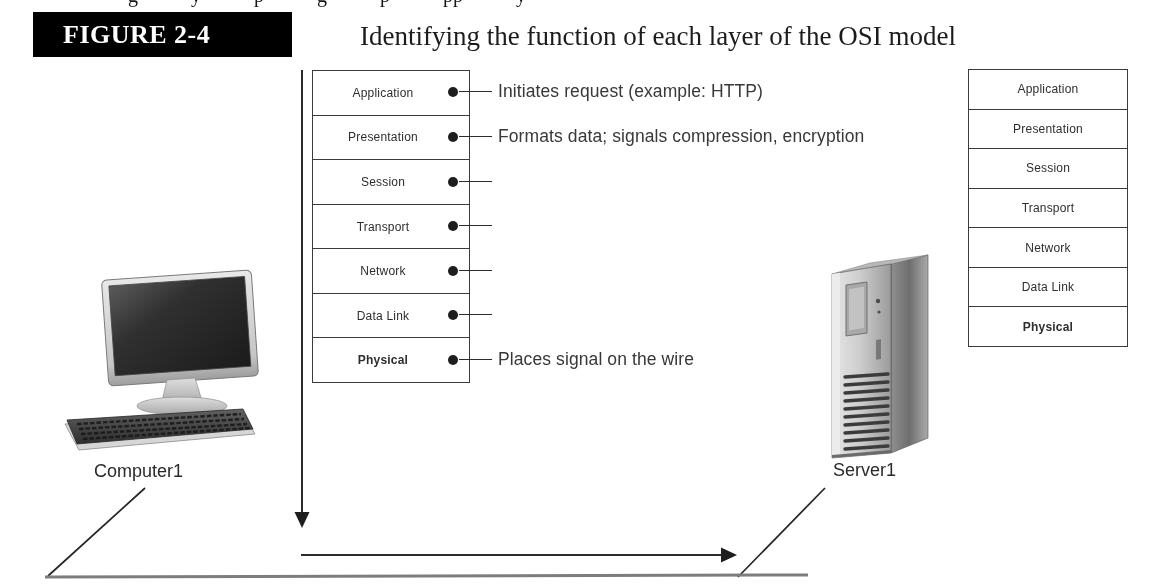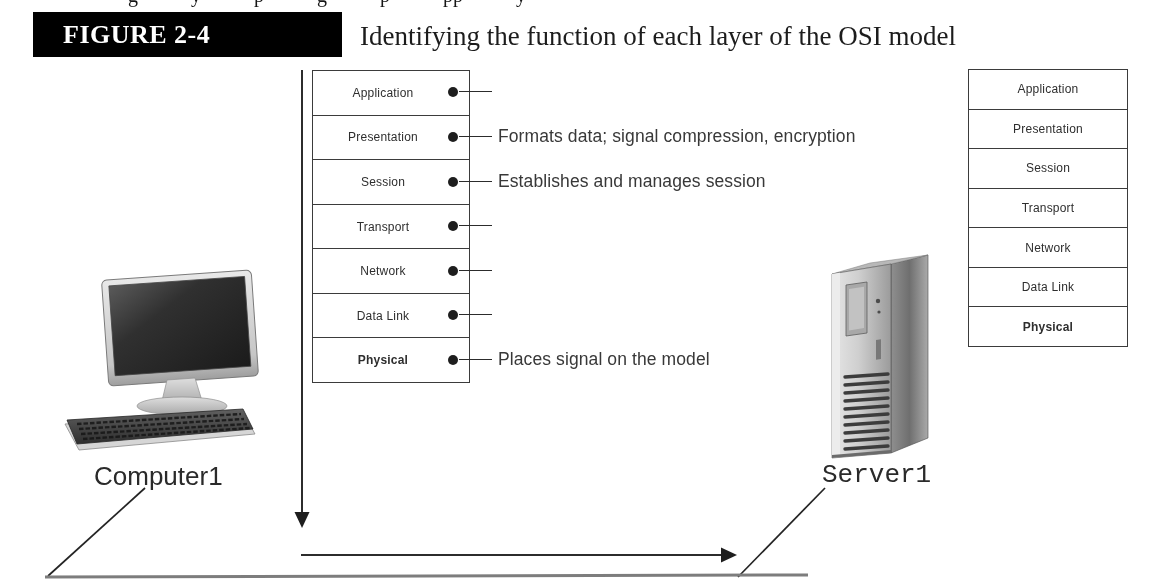--- a/index.html
+++ b/index.html
@@ -8,21 +8,21 @@
     font-family:"Liberation Sans",sans-serif;color:#2e2e2e;
   }
   
   .remnant{position:absolute;top:0;left:0;width:1173px;height:7px;overflow:hidden;}
   .remnant span{
     position:absolute;top:-16px;left:128px;font-family:"Liberation Serif",serif;
     font-size:20px;color:#161616;word-spacing:48px;white-space:nowrap;
   }
   
   .figure-bar{
-    position:absolute;left:33px;top:12px;width:309px;height:45px;background:#000000;
+    position:absolute;left:33px;top:12px;width:259px;height:45px;background:#000000;
     display:flex;align-items:center;
   }
   .figure-bar span{
     margin-left:30px;color:#ffffff;font-family:"Liberation Serif",serif;
     font-weight:bold;font-size:26px;letter-spacing:0.5px;white-space:nowrap;
   }
   .figure-title{
     position:absolute;left:360px;top:21px;font-family:"Liberation Serif",serif;
     font-size:27px;color:#1c1c1c;white-space:nowrap;
   }
@@ -45,23 +45,23 @@
     width:10px;height:10px;border-radius:50%;background:#1e1e1e;flex:0 0 auto;margin-top:6.5px;
   }
   .callout .tick{
     width:33px;height:0;border-top:1.8px solid #2c2c2c;flex:0 0 auto;margin-top:10.5px;margin-left:1px;
   }
   .callout .desc{
     margin-left:6px;font-size:17.5px;line-height:23px;color:#383838;
     white-space:pre-line;letter-spacing:0.1px;
   }
   
-  .device-label{position:absolute;font-size:26px;color:#2a2a2a;white-space:nowrap;}
+  .device-label{position:absolute;font-size:18px;color:#2a2a2a;white-space:nowrap;}
   .label-computer{left:94px;top:461px;}
-  .label-server{left:822px;top:460px;width:85px;text-align:left;font-family:Liberation Mono, monospace;}
+  .label-server{left:822px;top:460px;width:85px;text-align:center;}
   
   .connectors{position:absolute;left:0;top:0;pointer-events:none;}
   .device{position:absolute;}
   .device-computer{left:55px;top:268px;}
   .device-server{left:818px;top:252px;}
 </style>
 </head>
 <body>
 
 <div class="page">
@@ -106,47 +106,47 @@
       </div>
     <div class="cell">
         <span>Physical</span>
       </div>
   </div>
 
   <div>
     <div class="callout" style="top:80px">
         <span class="bullet"></span>
         <span class="tick"></span>
+        <div class="desc">Initiates request (example: HTTP)</div>
       </div>
     <div class="callout" style="top:125px">
         <span class="bullet"></span>
         <span class="tick"></span>
-        <div class="desc">Formats data; signal compression, encryption</div>
+        <div class="desc">Formats data; signals compression, encryption</div>
       </div>
     <div class="callout" style="top:170px">
         <span class="bullet"></span>
         <span class="tick"></span>
-        <div class="desc">Establishes and manages session</div>
       </div>
     <div class="callout" style="top:214px">
         <span class="bullet"></span>
         <span class="tick"></span>
       </div>
     <div class="callout" style="top:259px">
         <span class="bullet"></span>
         <span class="tick"></span>
       </div>
     <div class="callout" style="top:303px">
         <span class="bullet"></span>
         <span class="tick"></span>
       </div>
     <div class="callout" style="top:348px">
         <span class="bullet"></span>
         <span class="tick"></span>
-        <div class="desc">Places signal on the model</div>
+        <div class="desc">Places signal on the wire</div>
       </div>
   </div>
 
   <div class="stack stack-right">
     <div class="cell">
         <span>Application</span>
       </div>
     <div class="cell">
         <span>Presentation</span>
       </div>

